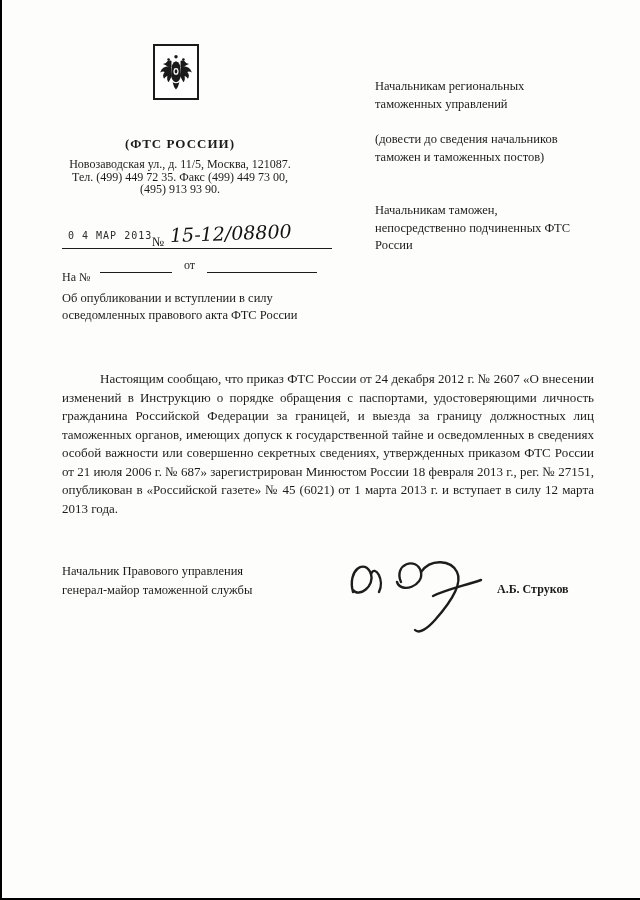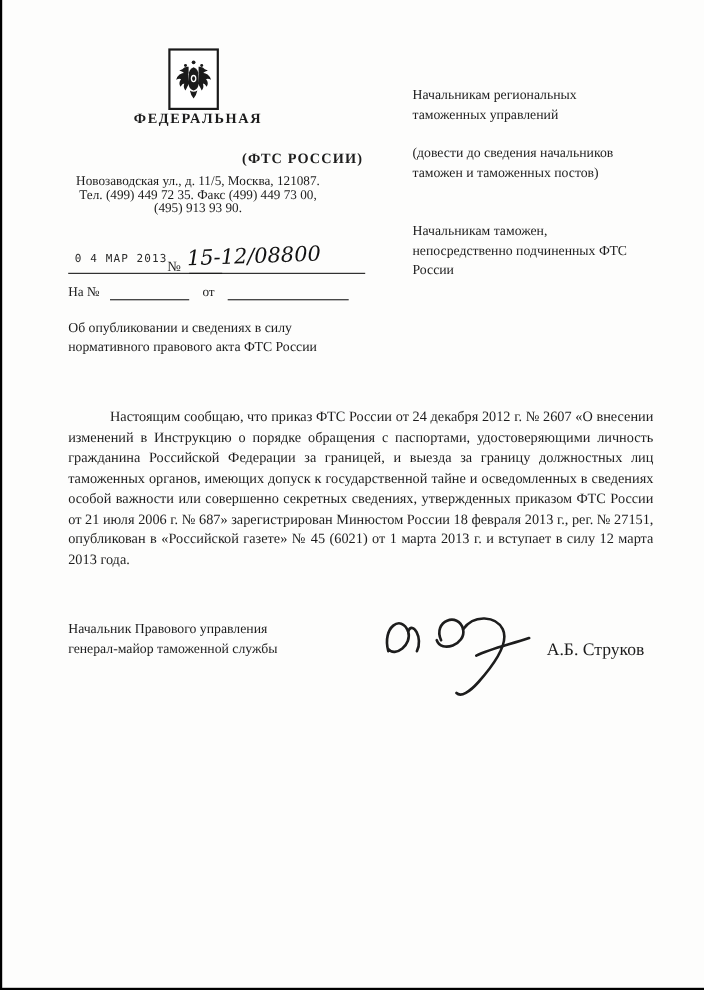--- a/index.html
+++ b/index.html
@@ -33,21 +33,21 @@
   .emblem-box svg { width:34px; height:44px; }
 
   
   .org-name {
     position:absolute; left:30px; top:100px; width:300px;
     text-align:center; font-weight:bold; font-size:13px;
     letter-spacing:1.5px; line-height:16px;
   }
   .org-short {
     position:absolute; left:30px; top:136px; width:300px;
-    text-align:right; font-weight:bold; font-size:13px;
+    text-align:center; font-weight:bold; font-size:13px;
     letter-spacing:1px;
   }
   .contact-block {
     position:absolute; left:22px; top:158px; width:316px;
     text-align:center; font-size:12px; line-height:12.5px;
   }
 
   
   .numline {
     position:absolute; left:62px; top:228px; width:270px; height:24px;
@@ -73,21 +73,21 @@
     transform:rotate(-2deg);
     white-space:nowrap;
   }
   .numline .ul1 { position:absolute; left:0; top:4px; width:140px; }
   .numline .ul2 { position:absolute; left:103px; top:4px; width:165px; }
 
   .refline {
     position:absolute; left:62px; top:256px; width:280px; height:22px;
     font-size:12px;
   }
-  .refline .lbl-na { position:absolute; left:0; top:2px; }
+  .refline .lbl-na { position:absolute; left:0; top:14px; }
   .refline .ul1 { position:absolute; left:38px; top:0px; width:72px; }
   .refline .lbl-ot { position:absolute; left:122px; top:2px; }
   .refline .ul2 { position:absolute; left:145px; top:0px; width:110px; }
 
   .subject {
     position:absolute; left:62px; top:290px; width:238px;
     font-size:12.5px; line-height:17px;
   }
 
   
@@ -106,21 +106,21 @@
   
   .sig-title {
     position:absolute; left:62px; top:562px; width:240px;
     font-size:12.5px; line-height:19px;
   }
   .sig-autograph {
     position:absolute; left:335px; top:540px; width:165px; height:100px;
   }
   .sig-name {
     position:absolute; left:497px; top:582px;
-    font-size:16px; white-space:nowrap;
+    font-size:12px; white-space:nowrap;font-weight:bold;
   }
 </style>
 </head>
 <body>
 
 <div class="page">
   <div class="scan-edge-left"></div>
   <div class="scan-edge-bottom"></div>
 
   <div class="emblem-box">
@@ -135,21 +135,20 @@
         <path d="M21 22 Q6 20 2 33 q5 -3 8 -1 q-5 6 -1 12 q3 -5 6 -5 q-2 7 2 11 q4 -8 6 -11z"></path>
         <path d="M39 22 Q54 20 58 33 q-5 -3 -8 -1 q5 6 1 12 q-3 -5 -6 -5 q2 7 -2 11 q-4 -8 -6 -11z"></path>
         <path d="M24 50 q6 4 12 0 q-2 9 -6 13 q-4 -4 -6 -13z"></path>
         <ellipse cx="30" cy="31" rx="4.5" ry="6" fill="#fff"></ellipse>
         <ellipse cx="30" cy="31" rx="2.4" ry="3.8" fill="#1a1a1a"></ellipse>
       </g>
     </svg>
   </div>
 
   <div class="org-name">
-    <div>ФЕДЕРАЛЬНАЯ</div>
   </div>
   <div class="org-short">(ФТС РОССИИ)</div>
 
   <div class="contact-block">
     <div>Новозаводская ул., д. 11/5, Москва, 121087.</div>
     <div>Тел. (499) 449 72 35. Факс (499) 449 73 00,</div>
     <div>(495) 913 93 90.</div>
   </div>
 
   <div class="numline">
@@ -160,21 +159,21 @@
   <div class="num-sign">№</div>
   <div class="doc-number">15-12/08800</div>
 
   <div class="refline">
     <span class="lbl-na">На №</span>
     <span class="blank-ul ul1"></span>
     <span class="lbl-ot">от</span>
     <span class="blank-ul ul2"></span>
   </div>
 
-  <div class="subject">Об опубликовании и сведениях в силу нормативного правового акта ФТС России</div>
+  <div class="subject">Об опубликовании и вступлении в силу осведомленных правового акта ФТС России</div>
 
   <div class="addr-col">
     <div class="addr-b1">Начальникам региональных таможенных управлений</div>
     <div class="addr-b2">(довести до сведения начальников таможен и таможенных постов)</div>
     <div class="addr-b3">Начальникам таможен, непосредственно подчиненных ФТС России</div>
   </div>
 
   <div class="body-par">Настоящим сообщаю, что приказ ФТС России от 24 декабря 2012 г. № 2607 «О внесении изменений в Инструкцию о порядке обращения с паспортами, удостоверяющими личность гражданина Российской Федерации за границей, и выезда за границу должностных лиц таможенных органов, имеющих допуск к государственной тайне и осведомленных в сведениях особой важности или совершенно секретных сведениях, утвержденных приказом ФТС России от 21 июля 2006 г. № 687» зарегистрирован Минюстом России 18 февраля 2013 г., рег. № 27151, опубликован в «Российской газете» № 45 (6021) от 1 марта 2013 г. и вступает в силу 12 марта 2013 года.</div>
 
   <div class="sig-title">

